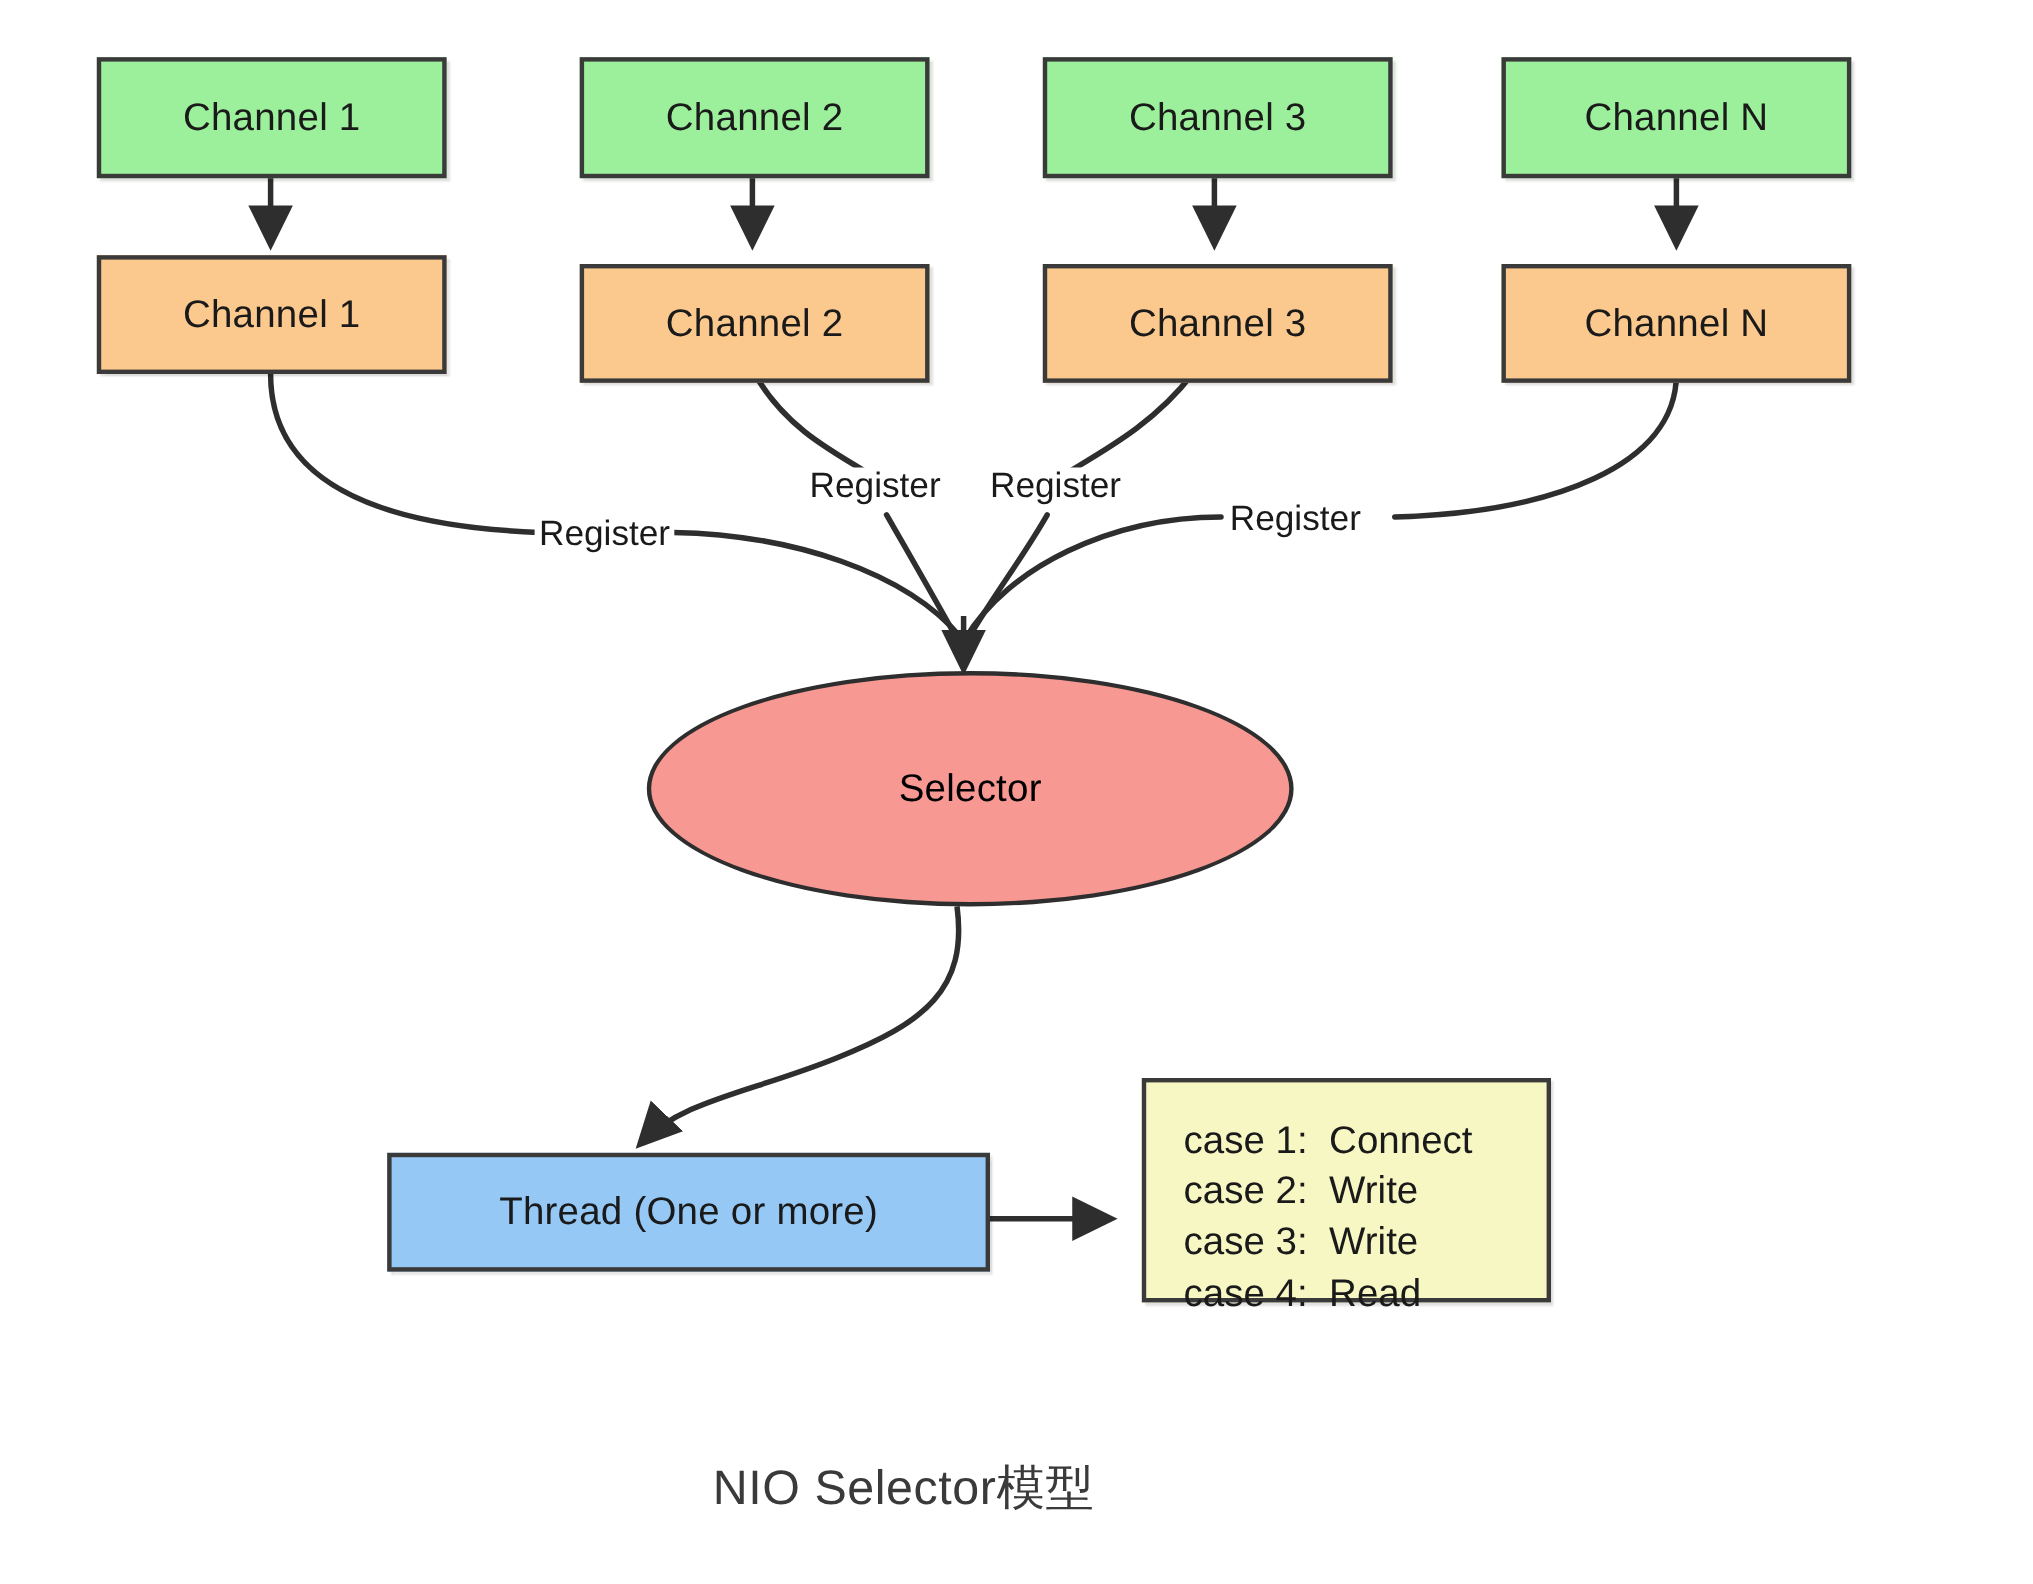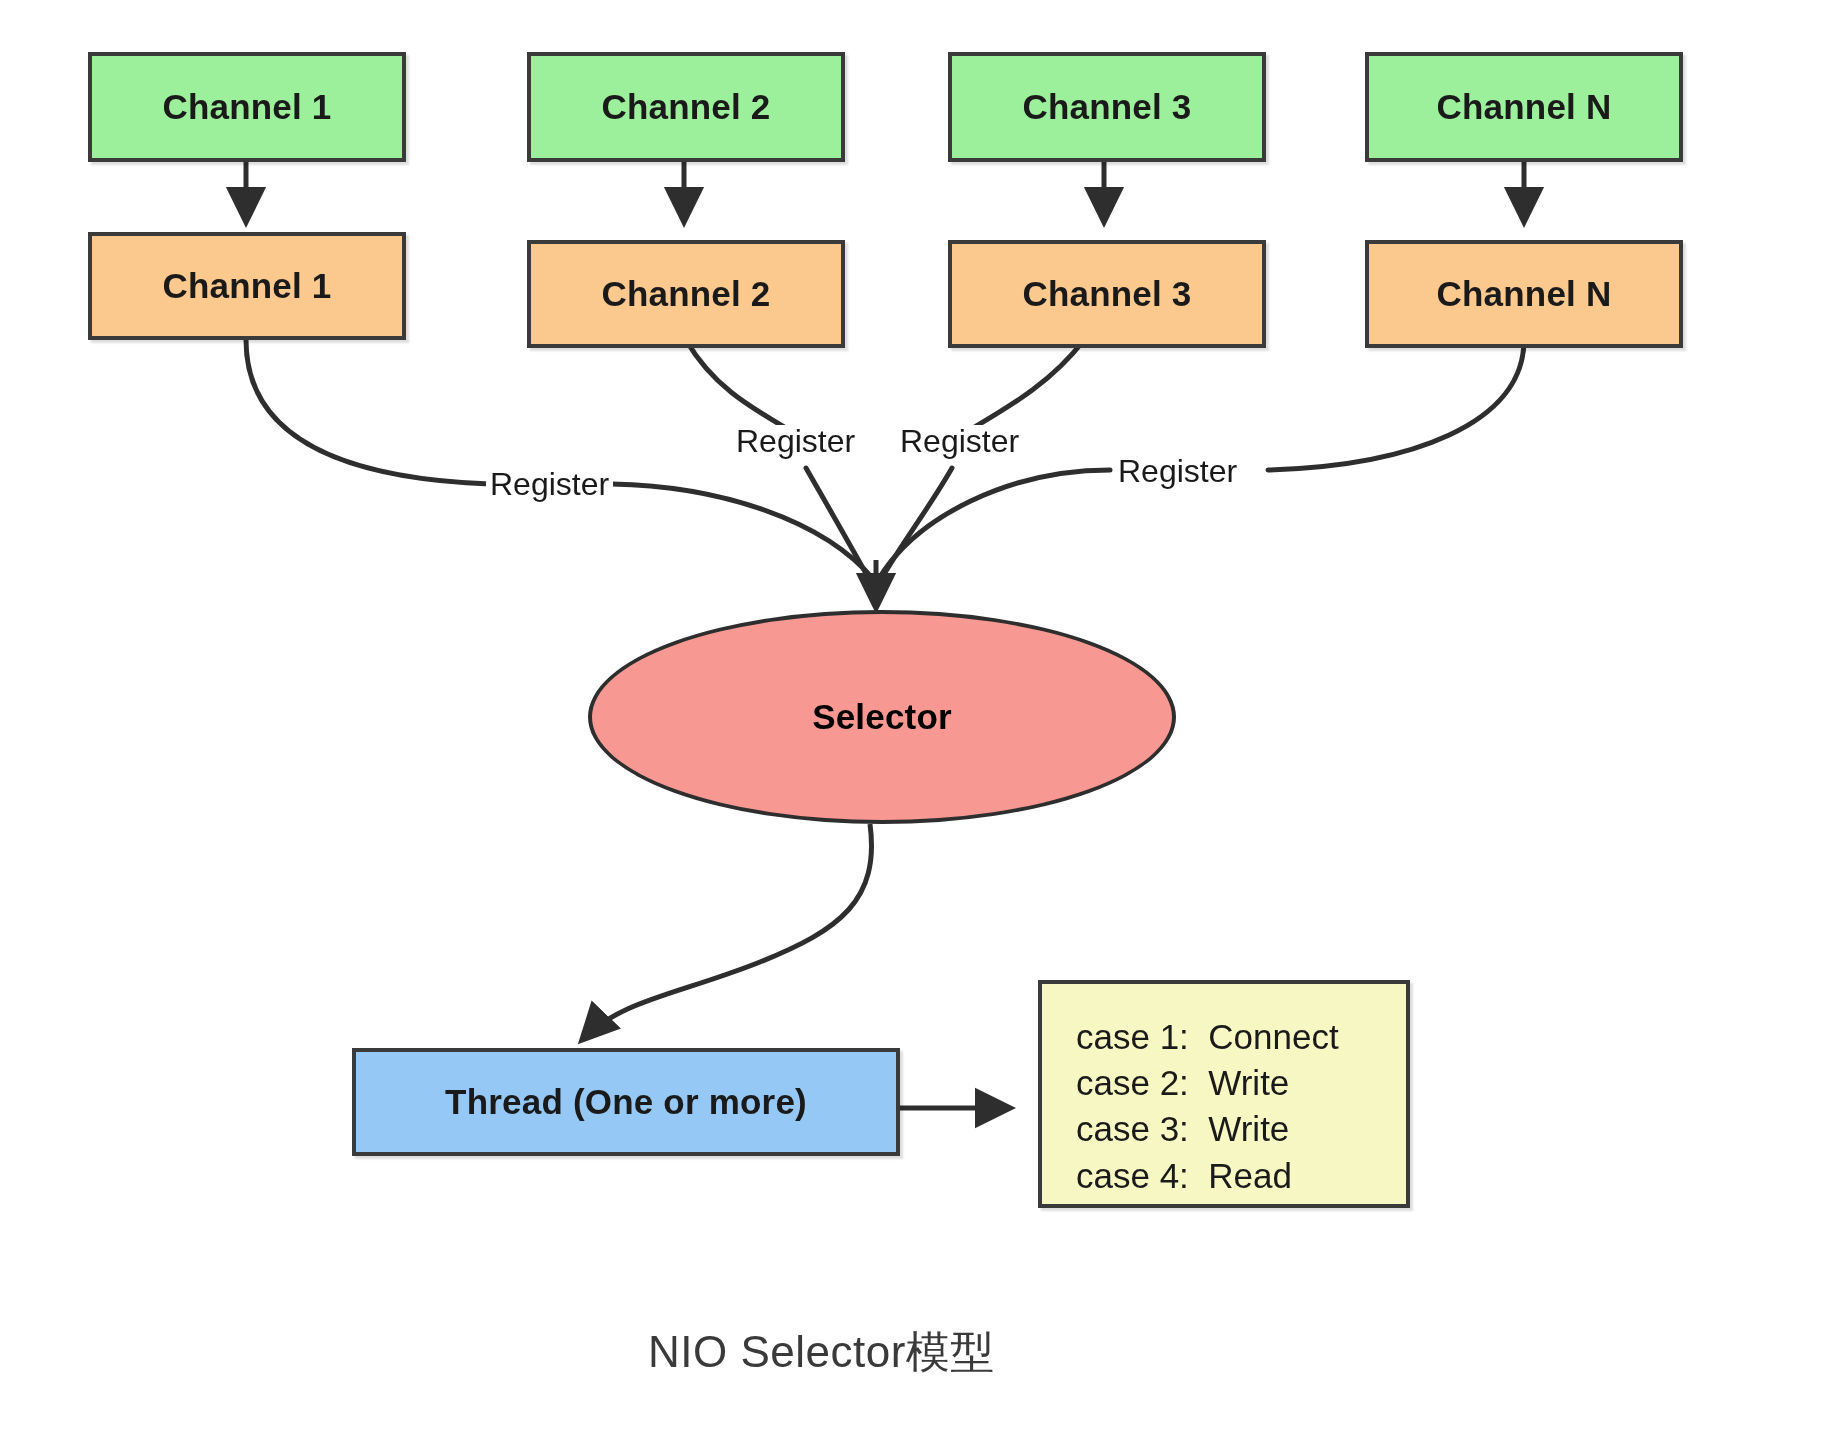--- a/index.html
+++ b/index.html
@@ -37,21 +37,21 @@
     text-align: center;
     box-shadow: 3px 3px 2px rgba(0,0,0,0.13);
   }
   .node-green { background: #9cf09c; }
   .node-orange { background: #fbc98e; }
   .node-blue   { background: #95c8f5; }
   .node-label {
     font-size: 35px;
     line-height: 1.1;
     letter-spacing: 0.2px;
-    font-weight: 700;
+    font-weight: 400;
   }
   .ellipse {
     position: absolute;
     box-sizing: border-box;
     background: #f79892;
     border: 4px solid #2e2e2e;
     border-radius: 50%;
     display: flex;
     align-items: center;
     justify-content: center;
@@ -160,21 +160,21 @@
   <div class="edge-label" style="left:1114px; top:455px;">Register</div>
 
   <div class="ellipse" style="left:588px; top:610px; width:588px; height:214px;">
     <span class="node-label">Selector</span>
   </div>
 
   <div class="node node-blue" style="left:352px; top:1048px; width:548px; height:108px;">
     <span class="node-label">Thread (One or more)</span>
   </div>
 
-  <div class="casebox" style="left:1038px; top:980px; width:372px; height:228px;">
+  <div class="casebox" style="left:1038px; top:980px; width:372px; height:204px;">
     <div class="case-line">case 1:  Connect</div>
     <div class="case-line">case 2:  Write</div>
     <div class="case-line">case 3:  Write</div>
     <div class="case-line">case 4:  Read</div>
   </div>
 
   <div class="diagram-title" style="left:648px; top:1288px;margin-top:35px;">NIO Selector模型</div>
 
 </div>
 

